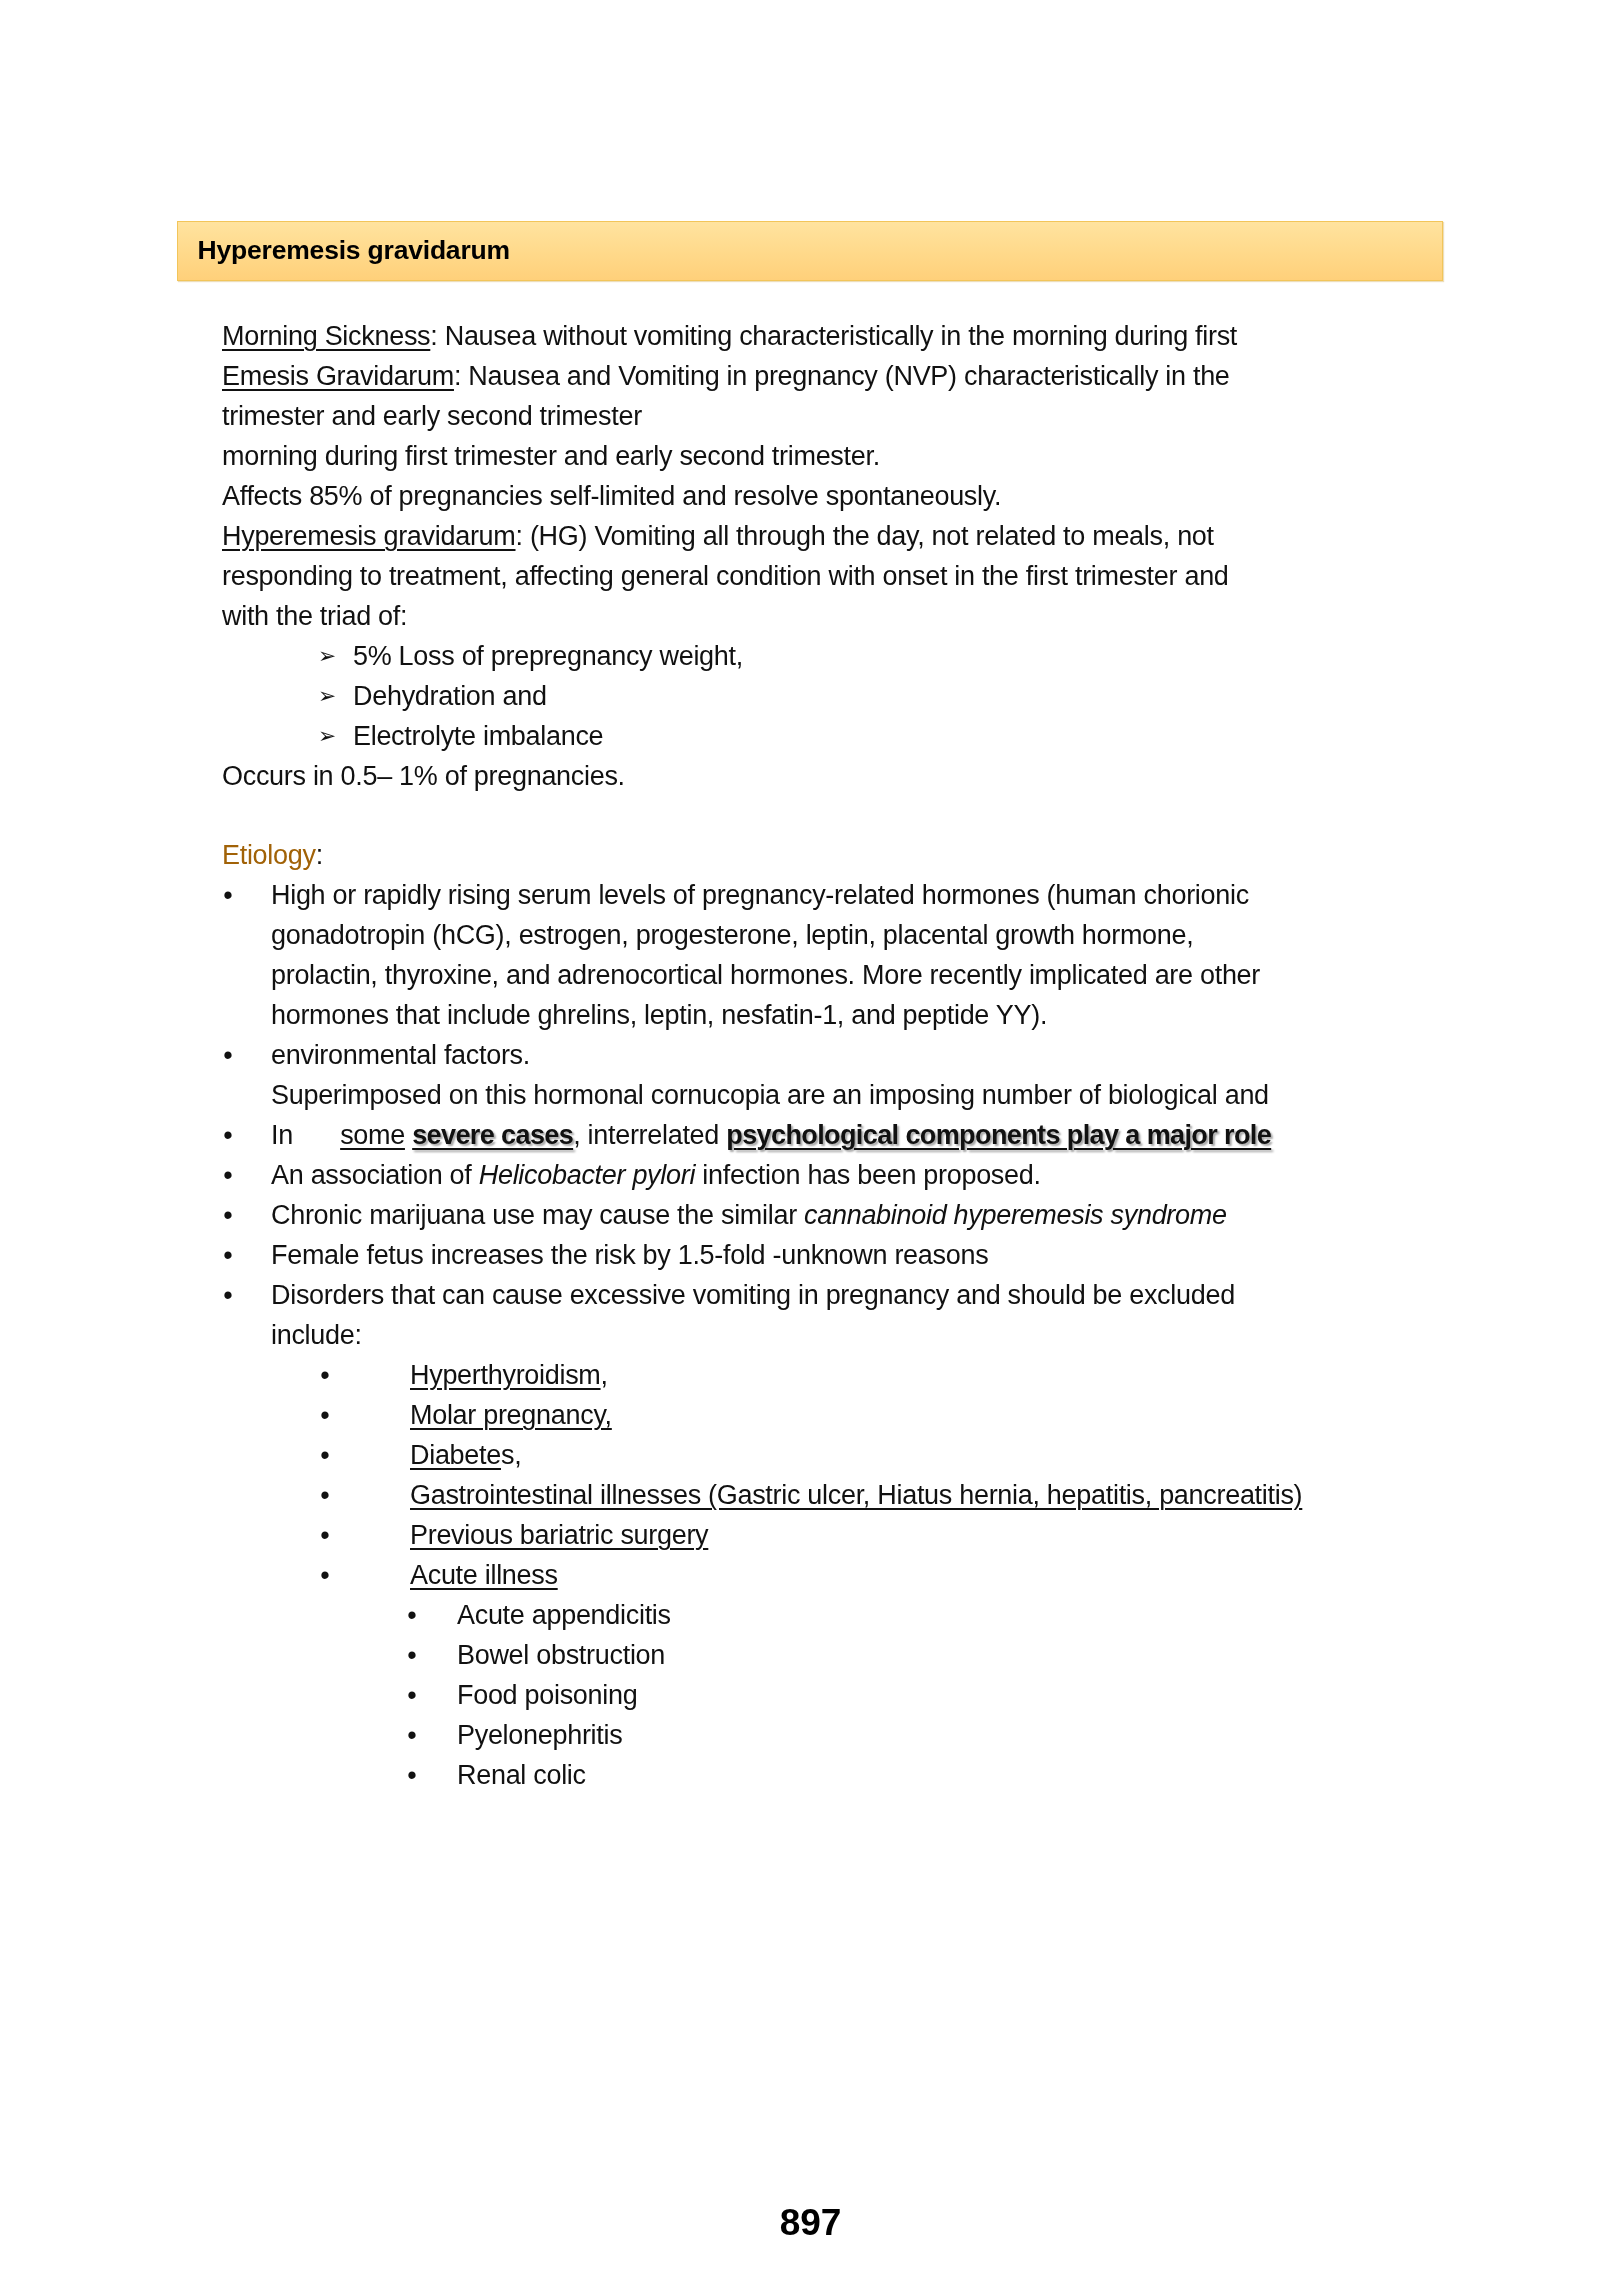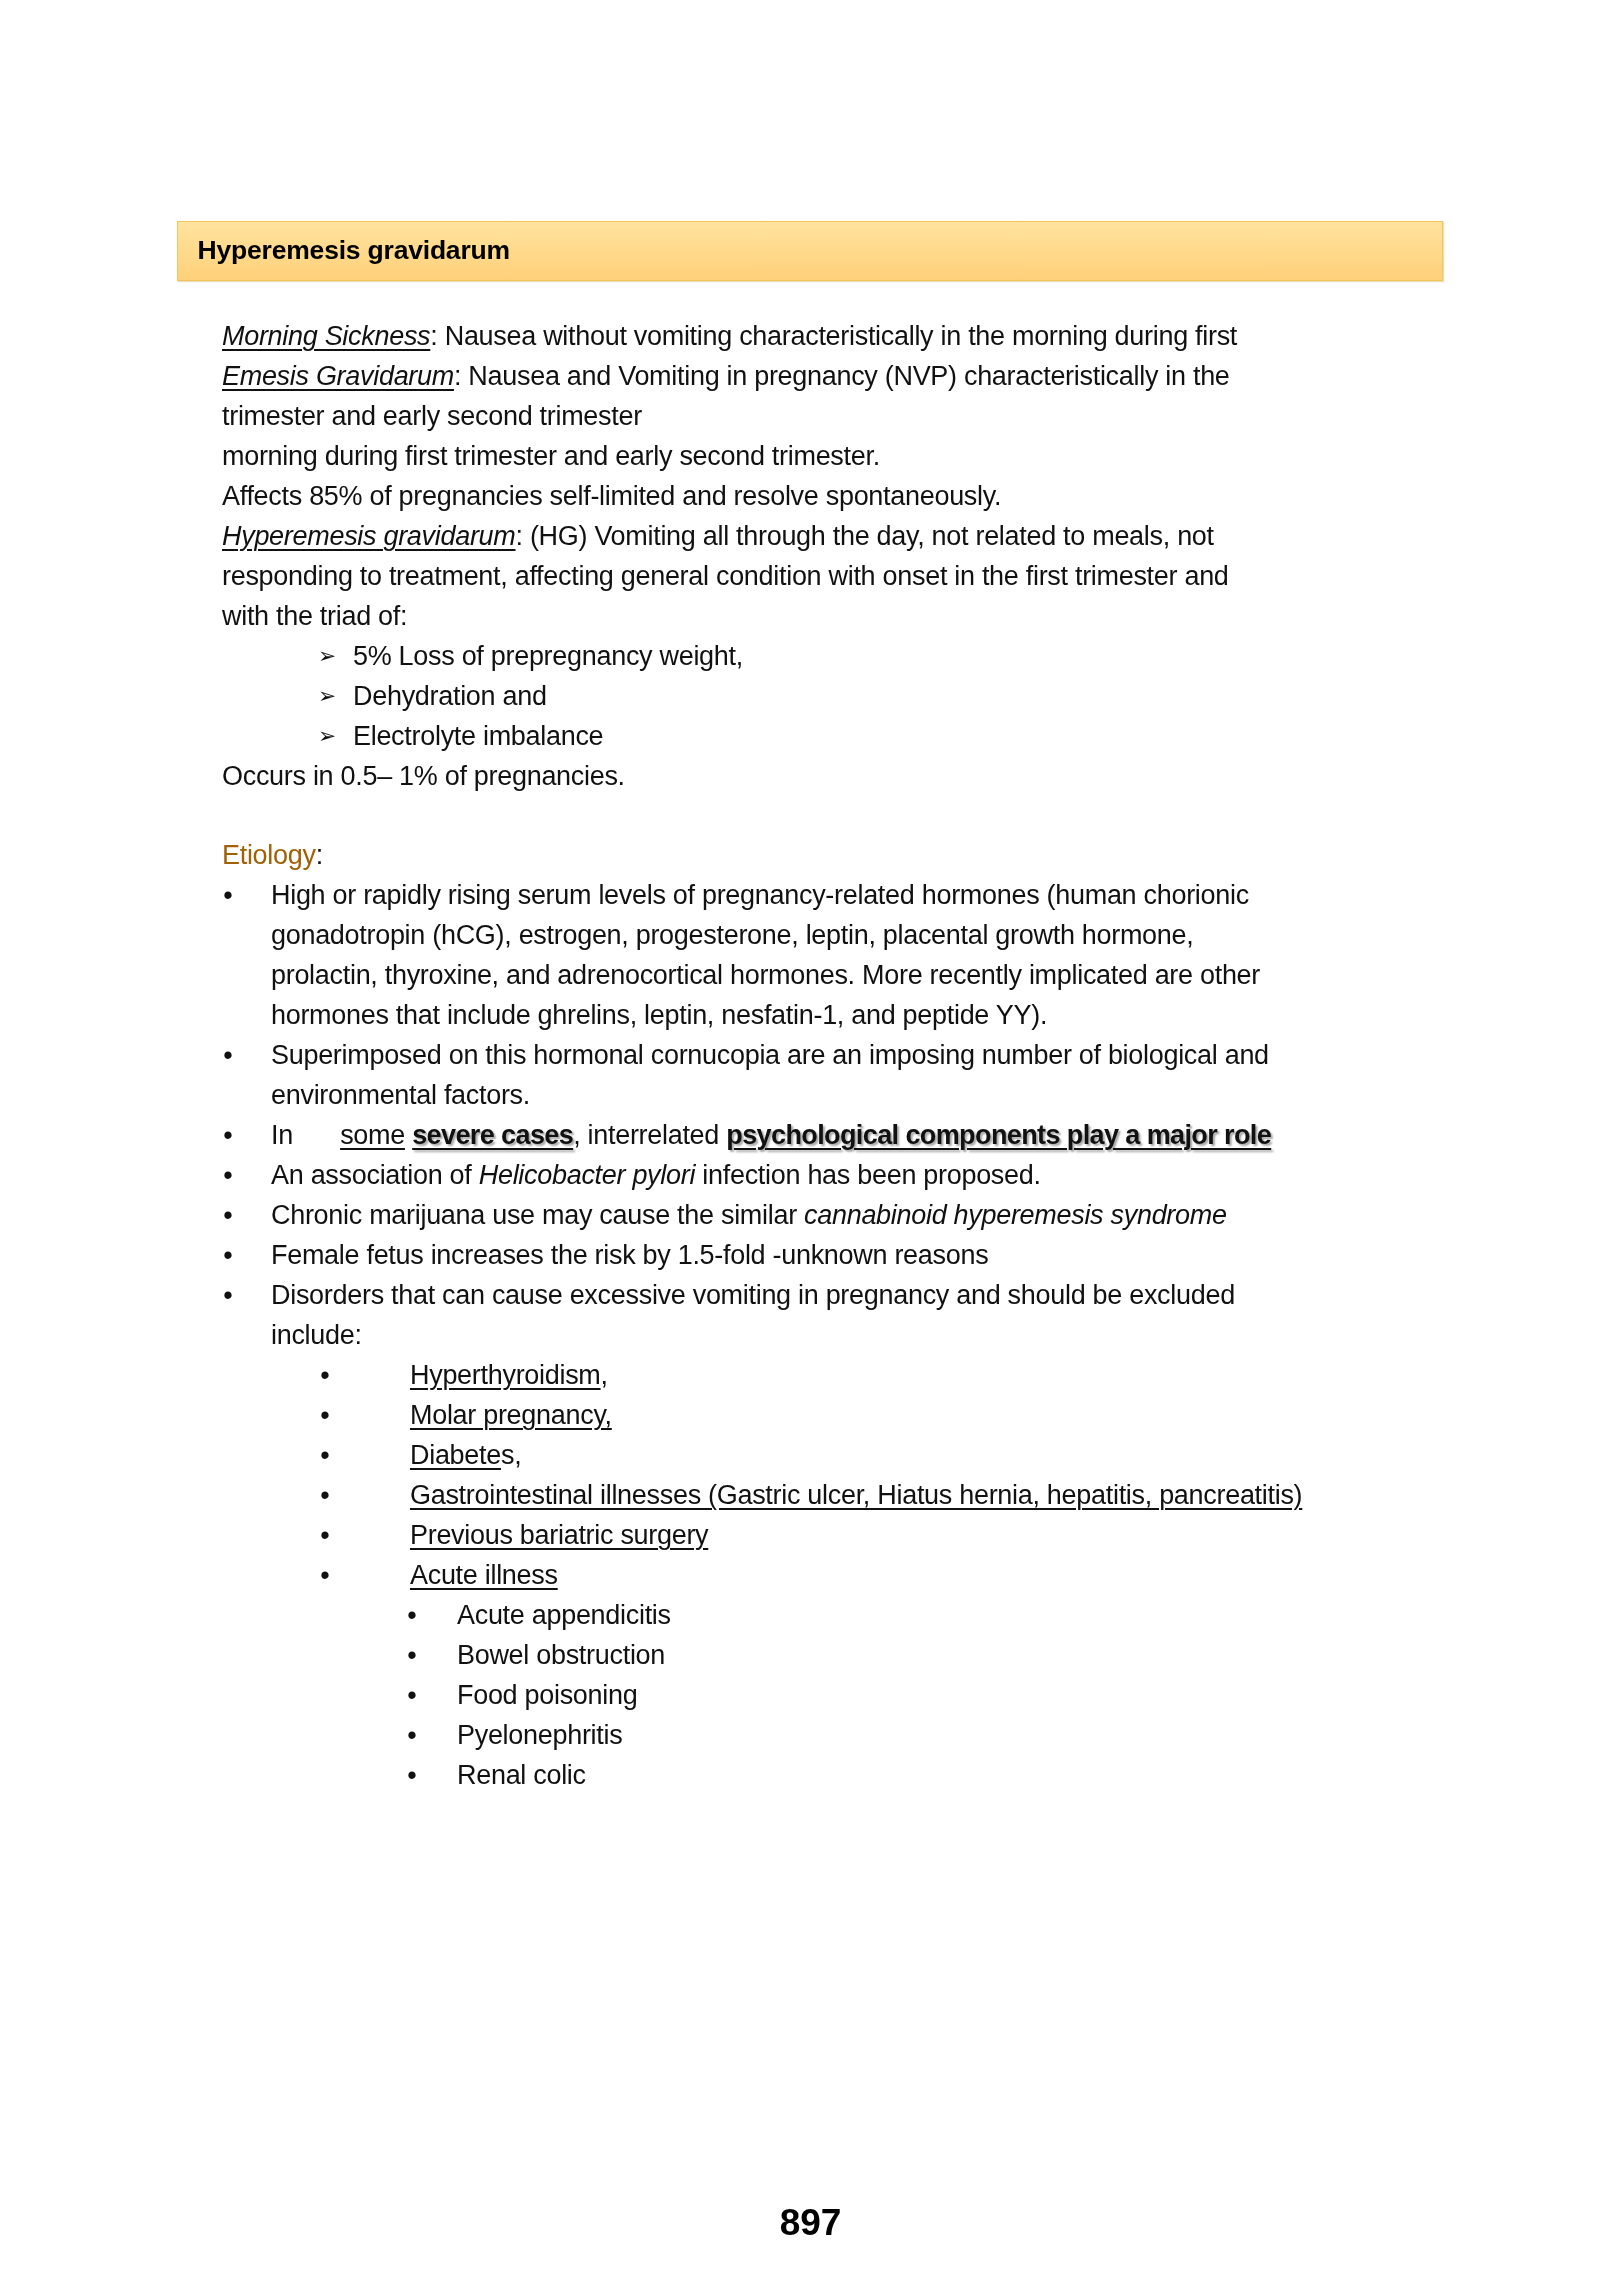--- a/index.html
+++ b/index.html
@@ -18,21 +18,21 @@
   .header-title {
     position: absolute; left: 19.6px; top: 12.7px;
     font-size: 26.5px; font-weight: bold; color: #000;
     letter-spacing: -0.2px;
   }
   .content {
     position: absolute; left: 222px; top: 316px; width: 1215px;
     font-size: 27px; line-height: 40px; letter-spacing: -0.3px;
   }
   .line { white-space: nowrap; }
-  .term { font-style: italic; text-decoration: underline; text-decoration-thickness: 2px; text-underline-offset: 3.9px; }
+  .term { text-decoration: underline; text-decoration-thickness: 2px; text-underline-offset: 3.9px; }
   .arrow-item { padding-left: 96px; position: relative; }
   .arrow-item .arrow { position: absolute; left: 96px; top: 0; font-size: 21.6px; }
   .arrow-item .txt { padding-left: 35px; }
   .spacer { height: 39px; }
   .red { color: #a16207; }
   .bul { position: relative; padding-left: 49px; }
   .bul .dot { position: absolute; left: 0; top: 0; width: 11.8px; text-align: center; }
   .bul2 { position: relative; padding-left: 148px; }
   .bul2 .dot { position: absolute; left: 97px; top: 0; width: 11.8px; text-align: center; }
   .bul3 { position: relative; padding-left: 235px; }
@@ -79,22 +79,22 @@
   <div class="bul">
     <span class="dot">•</span>
     <div class="line">High or rapidly rising serum levels of pregnancy-related hormones (human chorionic</div>
     <div class="line">gonadotropin (hCG), estrogen, progesterone, leptin, placental growth hormone,</div>
     <div class="line">prolactin, thyroxine, and adrenocortical hormones. More recently implicated are other</div>
     <div class="line">hormones that include ghrelins, leptin, nesfatin-1, and peptide YY).</div>
   </div>
 
   <div class="bul">
     <span class="dot">•</span>
+    <div class="line">environmental factors.</div>
     <div class="line">Superimposed on this hormonal cornucopia are an imposing number of biological and</div>
-    <div class="line">environmental factors.</div>
   </div>
 
   <div class="bul">
     <span class="dot">•</span>
     <div class="line"><span>In </span><span class="u">some</span><span> </span><span class="bu">severe cases</span><span>, interrelated </span><span class="bu">psychological components play a major role</span></div>
   </div>
 
   <div class="bul">
     <span class="dot">•</span>
     <div class="line"><span>An association of </span><span class="i">Helicobacter pylori</span><span> infection has been proposed.</span></div>

